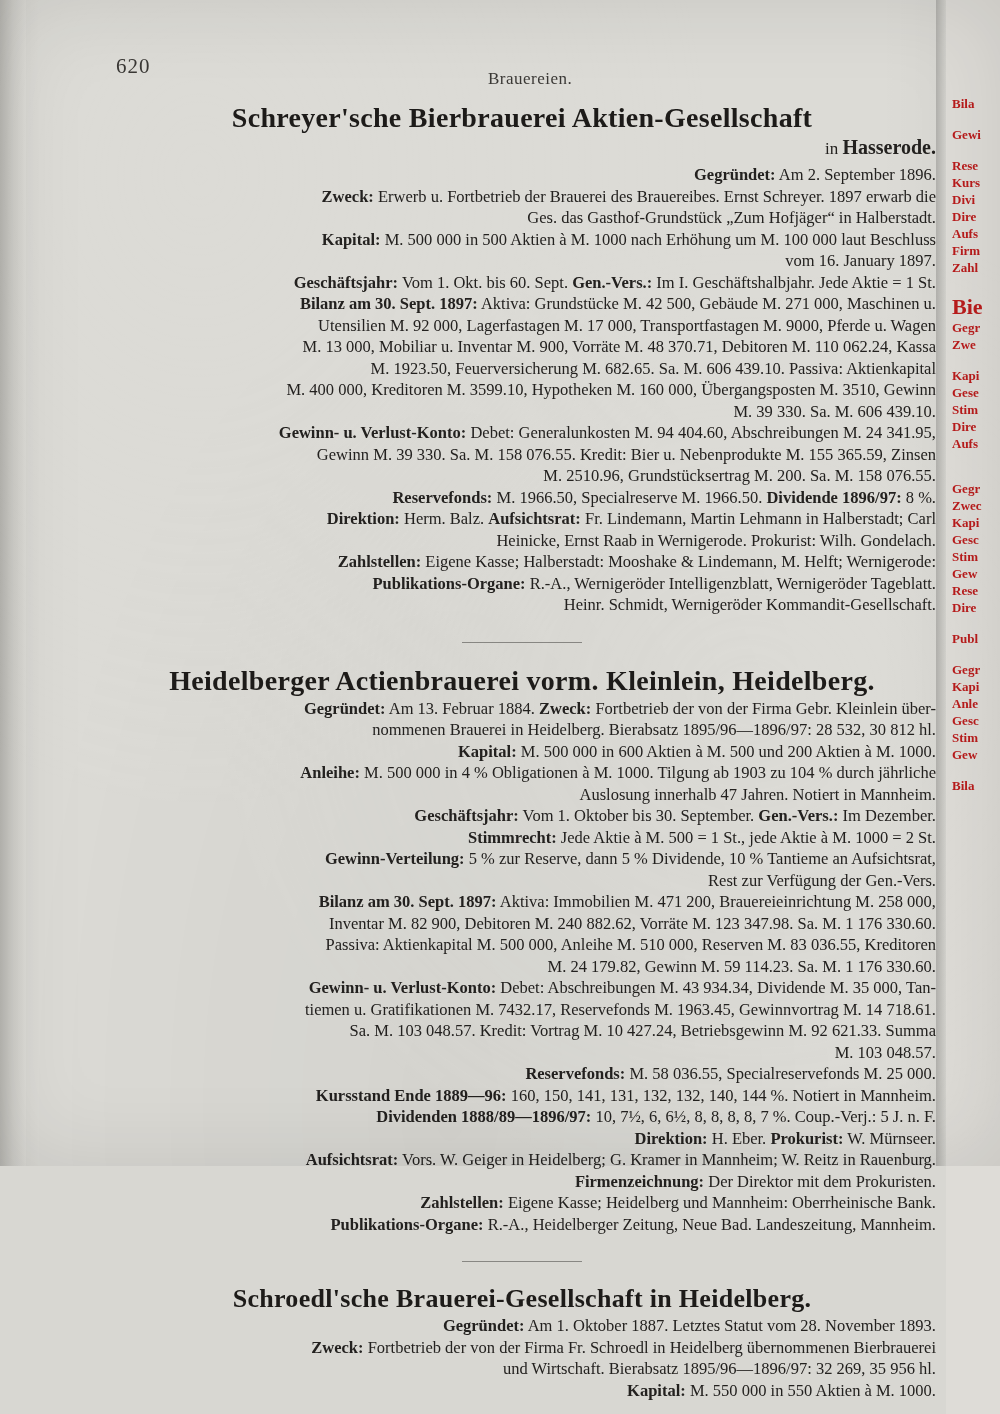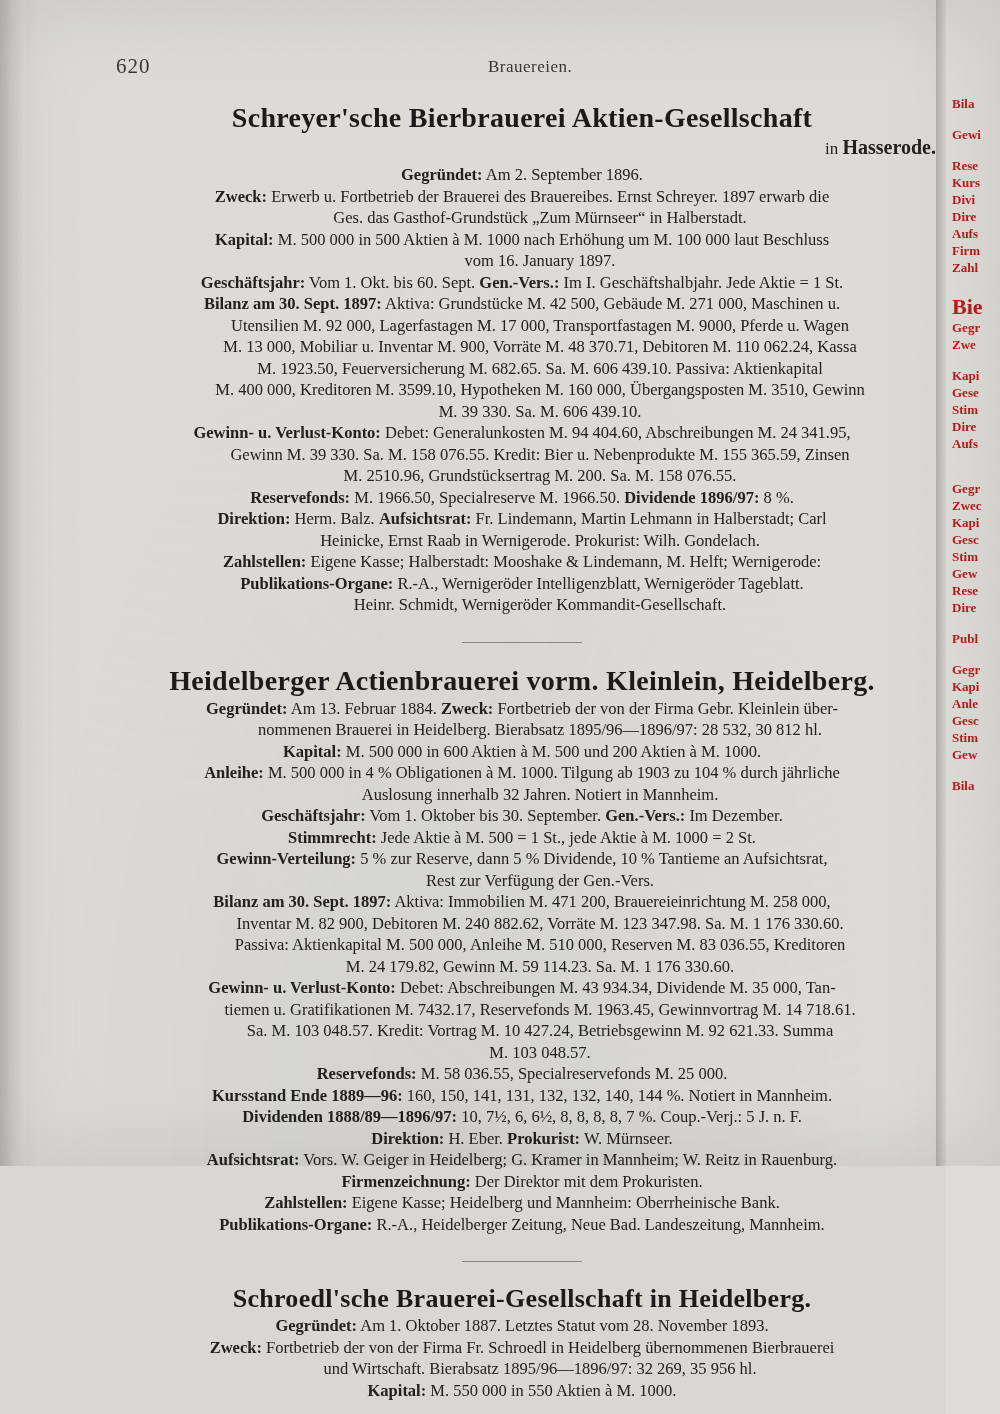--- a/index.html
+++ b/index.html
@@ -82,21 +82,21 @@
     position: absolute;
     left: 8px;
     top: 10px;
     font-size: 21px;
     letter-spacing: 1px;
     color: #3a3835;
   }
   .running-head {
     position: absolute;
     left: 380px;
-    top: 13px;
+    top: 25px;
     font-size: 17px;
     color: #3a3835;
     letter-spacing: .5px;
   }
   h1.coy {
     text-align: center;
     font-size: 28px;
     font-weight: bold;
     margin: 18px 0 2px 0;
     letter-spacing: .3px;
@@ -109,21 +109,21 @@
   .coy-sub {
     text-align: right;
     font-size: 17px;
     margin: 0 0 6px 0;
   }
   .coy-sub b { font-size: 20px; }
 
   .entry {
     font-size: 16.5px;
     line-height: 20.5px;
-    text-align: center;
+    text-align: right;
   }
   .ln {
     padding-left: 36px;
     text-indent: -36px;
     margin: 0 0 1px 0;
   }
   .ln.cont {
     padding-left: 36px;
     text-indent: 0;
   }
@@ -160,21 +160,21 @@
     </div>
 
     <div>
       <h1 class="coy">Schreyer'sche Bierbrauerei Aktien-Gesellschaft</h1>
       <div class="coy-sub">
         <span>in </span><b>Hasserode.</b>
       </div>
       <div class="entry">
         <p class="ln"><span class="lbl">Gegründet:</span><span> Am 2. September 1896.</span></p>
         <p class="ln"><span class="lbl">Zweck:</span><span> Erwerb u. Fortbetrieb der Brauerei des Brauereibes. Ernst Schreyer. 1897 erwarb die</span></p>
-        <p class="ln cont">Ges. das Gasthof-Grundstück „Zum Mürnseer“ in Halberstadt.</p>
+        <p class="ln cont">Ges. das Gasthof-Grundstück „Zum Hofjäger“ in Halberstadt.</p>
         <p class="ln"><span class="lbl">Kapital:</span><span> M. 500 000 in 500 Aktien à M. 1000 nach Erhöhung um M. 100 000 laut Beschluss</span></p>
         <p class="ln cont">vom 16. January 1897.</p>
         <p class="ln"><span class="lbl">Geschäftsjahr:</span><span> Vom 1. Okt. bis 60. Sept.   </span><span class="lbl">Gen.-Vers.:</span><span> Im I. Geschäftshalbjahr.  Jede Aktie = 1 St.</span></p>
         <p class="ln"><span class="lbl">Bilanz am 30. Sept. 1897:</span><span> Aktiva: Grundstücke M. 42 500, Gebäude M. 271 000, Maschinen u.</span></p>
         <p class="ln cont">Utensilien M. 92 000, Lagerfastagen M. 17 000, Transportfastagen M. 9000, Pferde u. Wagen</p>
         <p class="ln cont">M. 13 000, Mobiliar u. Inventar M. 900, Vorräte M. 48 370.71, Debitoren M. 110 062.24, Kassa</p>
         <p class="ln cont">M. 1923.50, Feuerversicherung M. 682.65.  Sa. M. 606 439.10.    Passiva: Aktienkapital</p>
         <p class="ln cont">M. 400 000, Kreditoren M. 3599.10, Hypotheken M. 160 000, Übergangsposten M. 3510, Gewinn</p>
         <p class="ln cont">M. 39 330.  Sa. M. 606 439.10.</p>
         <p class="ln"><span class="lbl">Gewinn- u. Verlust-Konto:</span><span> Debet: Generalunkosten M. 94 404.60, Abschreibungen M. 24 341.95,</span></p>
@@ -191,21 +191,21 @@
 
     <div class="rule"></div>
 
     <div>
       <h1 class="coy">Heidelberger Actienbrauerei vorm. Kleinlein, Heidelberg.</h1>
       <div class="entry">
         <p class="ln"><span class="lbl">Gegründet:</span><span> Am 13. Februar 1884.   </span><span class="lbl">Zweck:</span><span> Fortbetrieb der von der Firma Gebr. Kleinlein über-</span></p>
         <p class="ln cont">nommenen Brauerei in Heidelberg.  Bierabsatz 1895/96—1896/97: 28 532, 30 812 hl.</p>
         <p class="ln"><span class="lbl">Kapital:</span><span> M. 500 000 in 600 Aktien à M. 500 und 200 Aktien à M. 1000.</span></p>
         <p class="ln"><span class="lbl">Anleihe:</span><span> M. 500 000 in 4 % Obligationen à M. 1000.  Tilgung ab 1903 zu 104 % durch jährliche</span></p>
-        <p class="ln cont">Auslosung innerhalb 32 Jahren.  Notiert in Mannheim.</p>
+        <p class="ln cont">Auslosung innerhalb 47 Jahren.  Notiert in Mannheim.</p>
         <p class="ln"><span class="lbl">Geschäftsjahr:</span><span> Vom 1. Oktober bis 30. September.   </span><span class="lbl">Gen.-Vers.:</span><span> Im Dezember.</span></p>
         <p class="ln"><span class="lbl">Stimmrecht:</span><span> Jede Aktie à M. 500 = 1 St., jede Aktie à M. 1000 = 2 St.</span></p>
         <p class="ln"><span class="lbl">Gewinn-Verteilung:</span><span> 5 % zur Reserve, dann 5 % Dividende, 10 % Tantieme an Aufsichtsrat,</span></p>
         <p class="ln cont">Rest zur Verfügung der Gen.-Vers.</p>
         <p class="ln"><span class="lbl">Bilanz am 30. Sept. 1897:</span><span> Aktiva: Immobilien M. 471 200, Brauereieinrichtung M. 258 000,</span></p>
         <p class="ln cont">Inventar M. 82 900, Debitoren M. 240 882.62, Vorräte M. 123 347.98.  Sa. M. 1 176 330.60.</p>
         <p class="ln cont">Passiva: Aktienkapital M. 500 000, Anleihe M. 510 000, Reserven M. 83 036.55, Kreditoren</p>
         <p class="ln cont">M. 24 179.82, Gewinn M. 59 114.23.  Sa. M. 1 176 330.60.</p>
         <p class="ln"><span class="lbl">Gewinn- u. Verlust-Konto:</span><span> Debet: Abschreibungen M. 43 934.34, Dividende M. 35 000, Tan-</span></p>
         <p class="ln cont">tiemen u. Gratifikationen M. 7432.17, Reservefonds M. 1963.45, Gewinnvortrag M. 14 718.61.</p>

